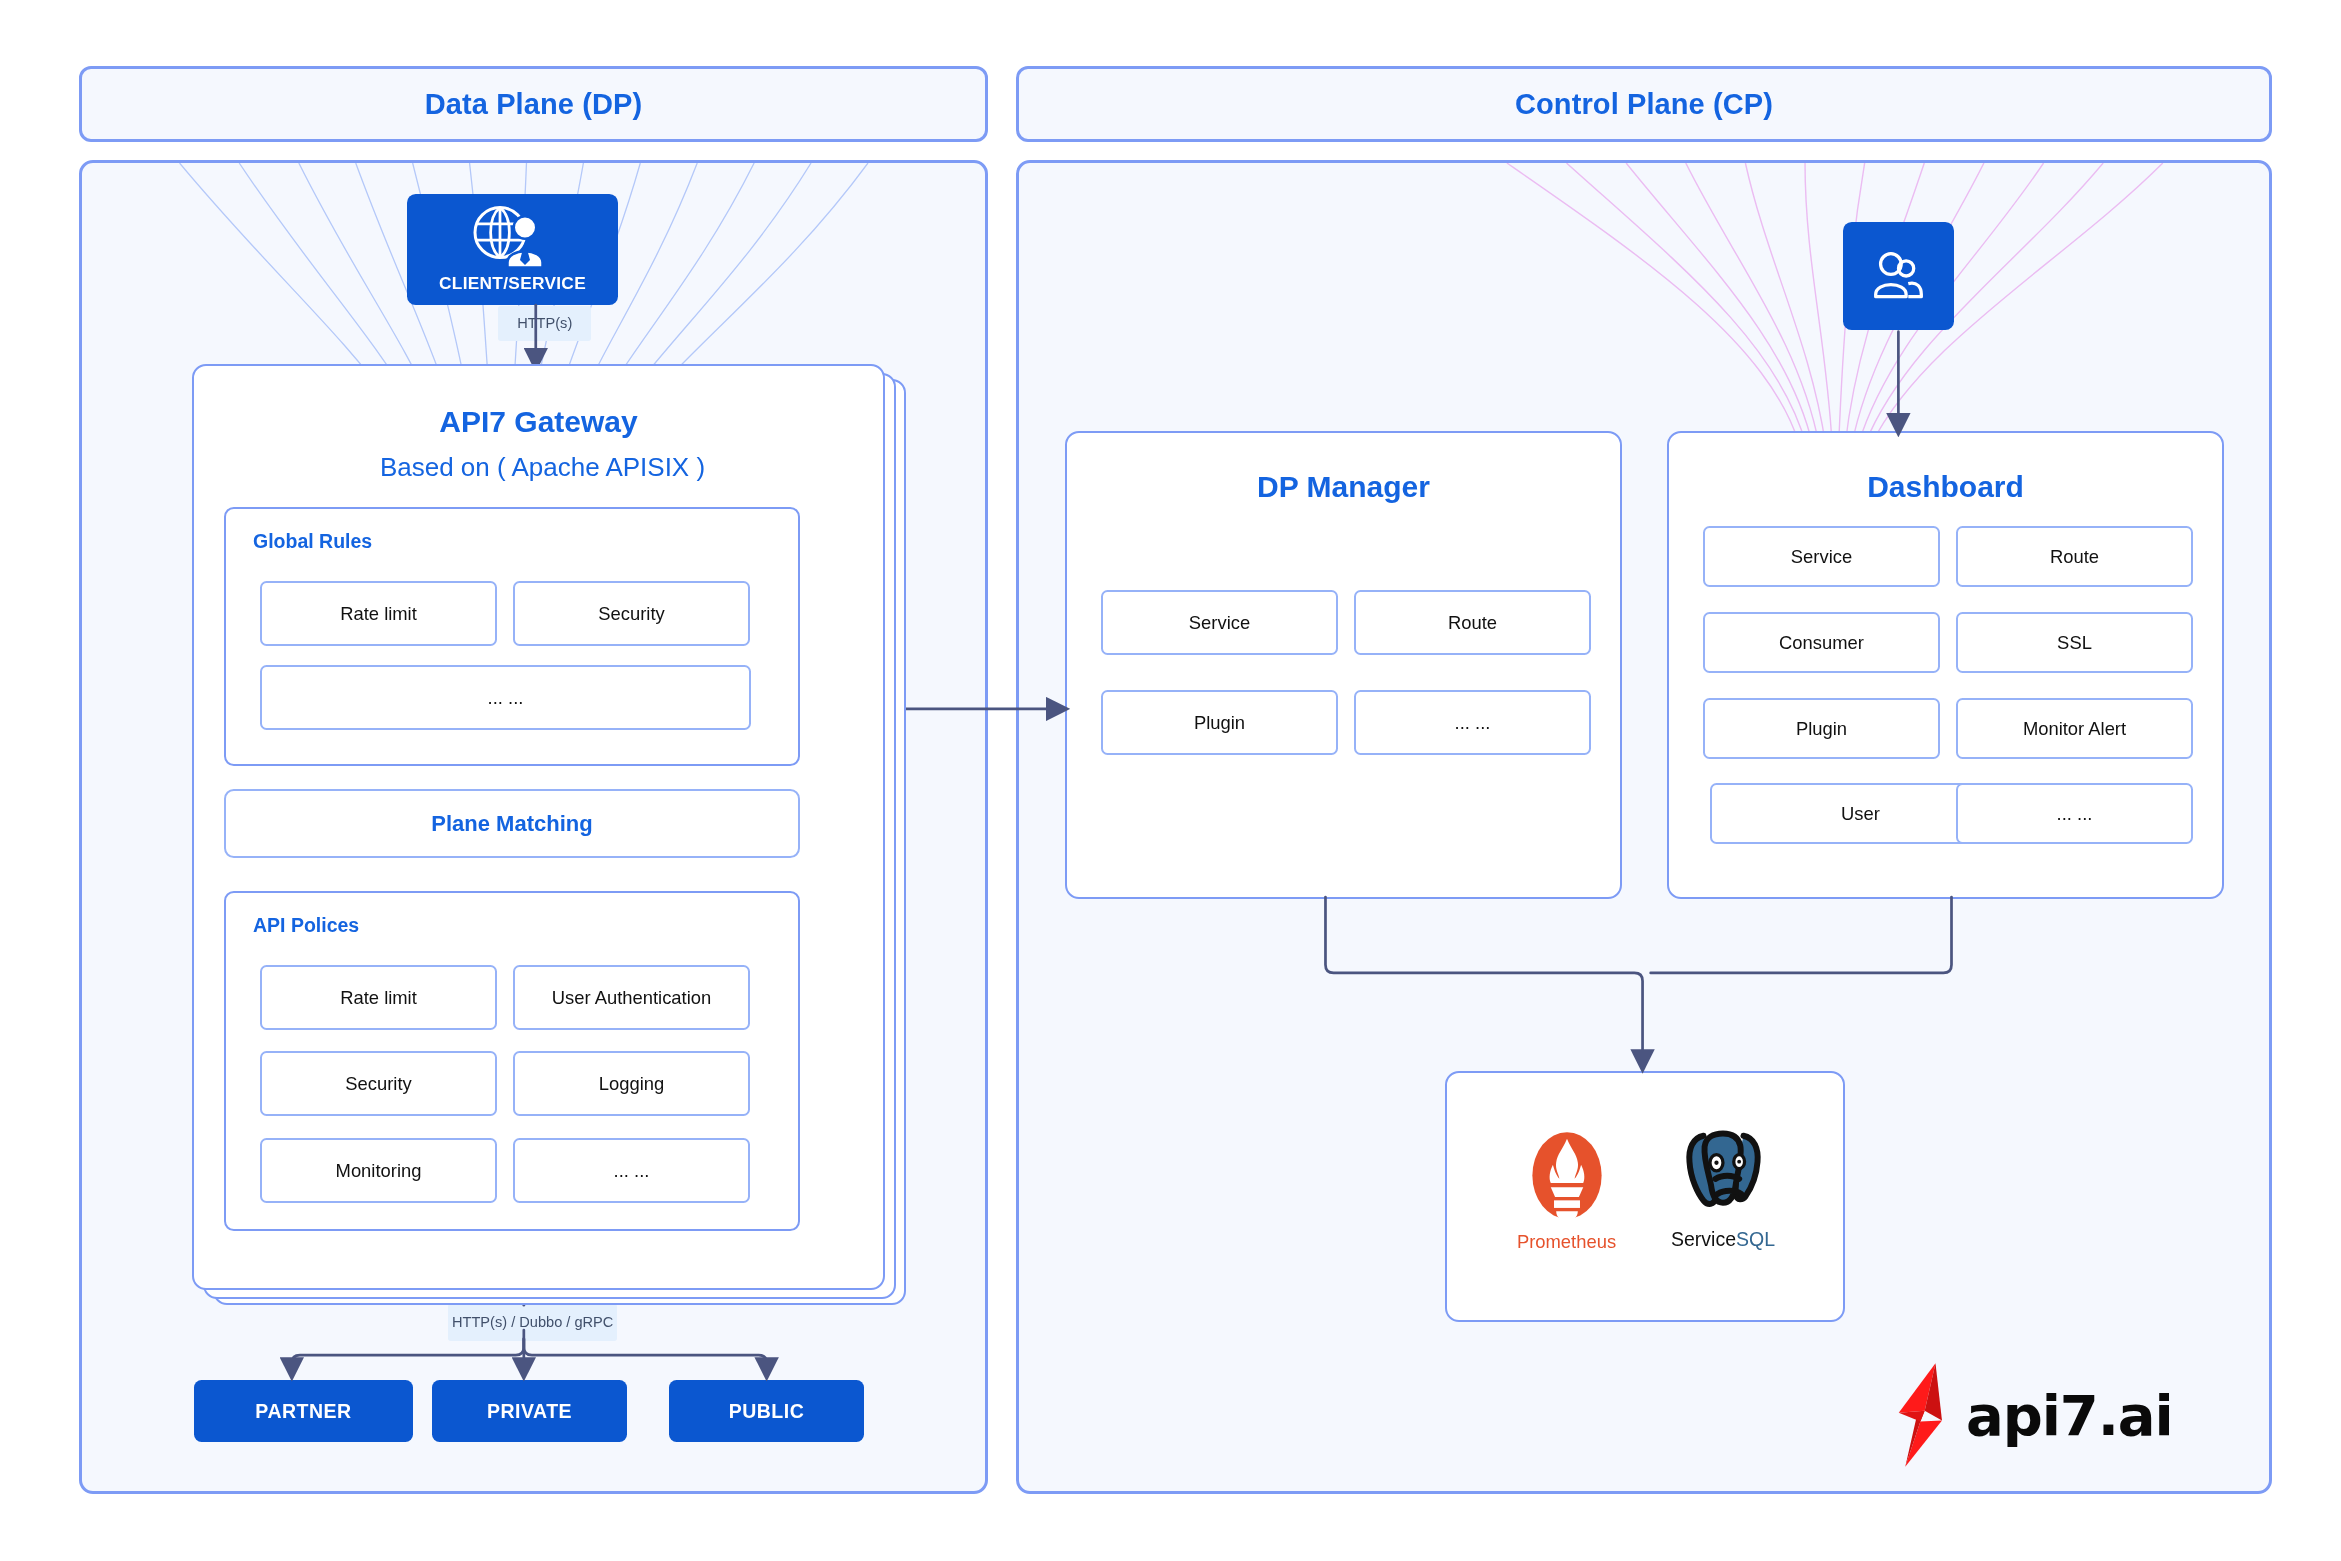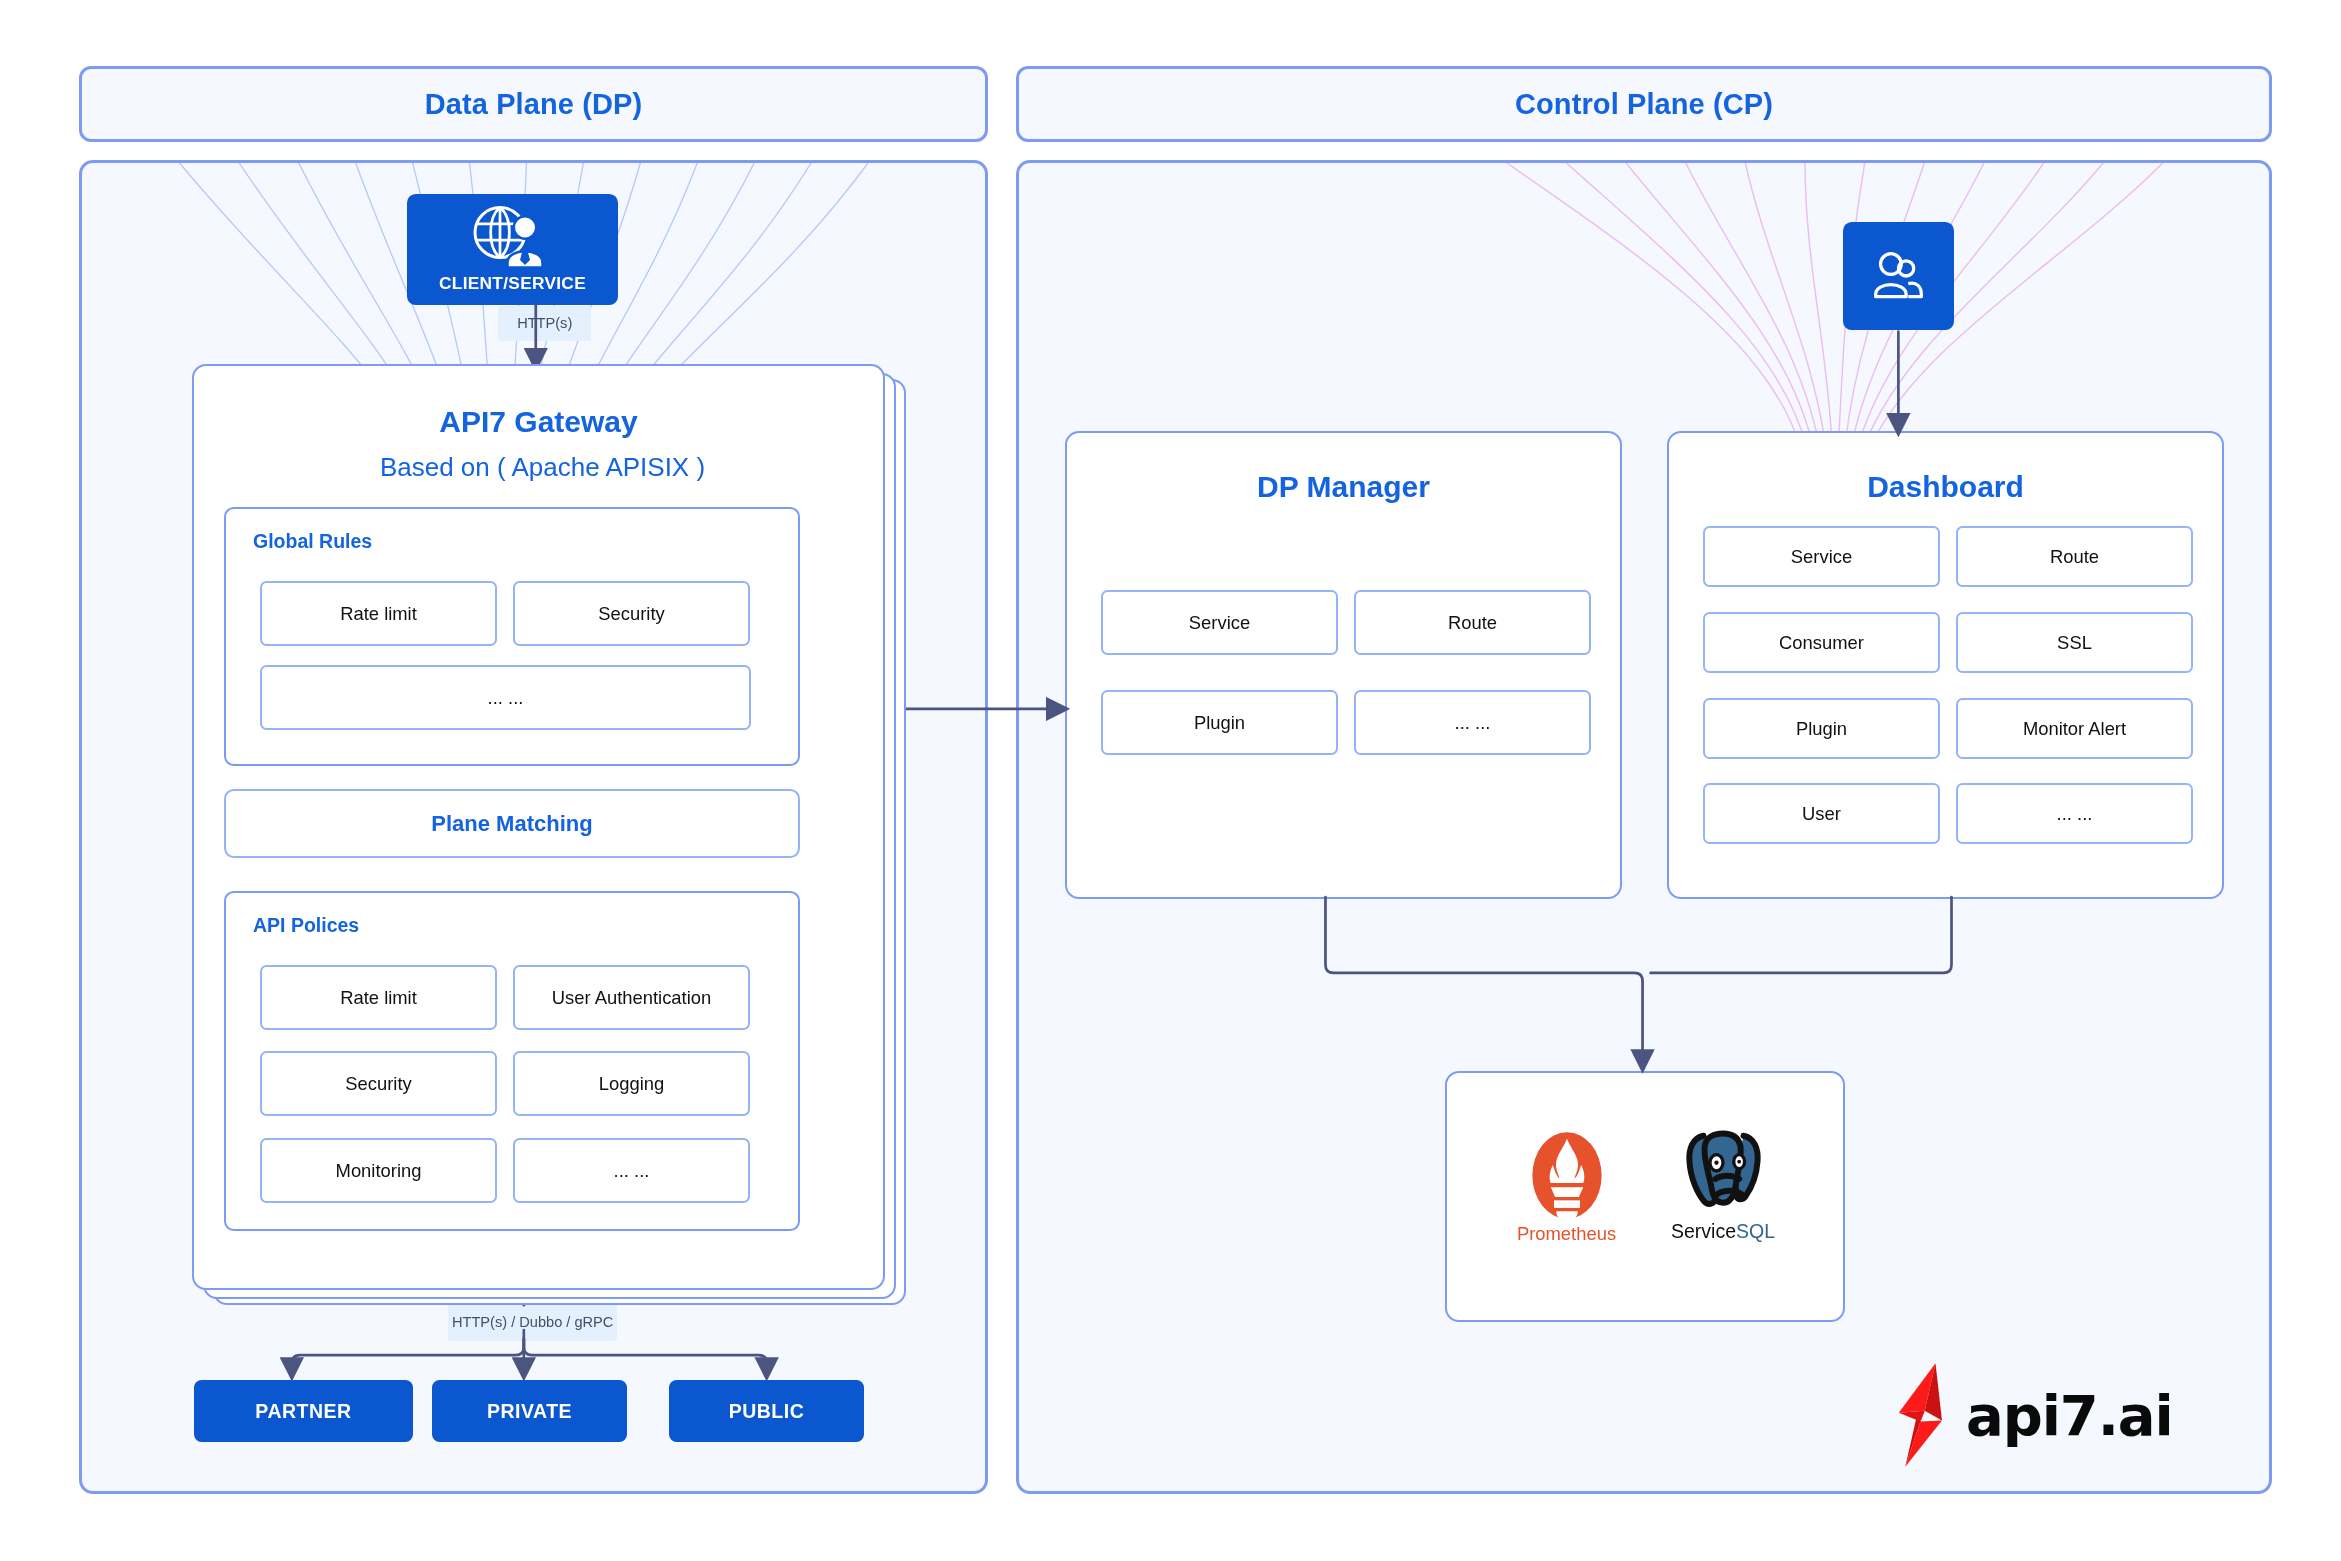--- a/index.html
+++ b/index.html
@@ -79,21 +79,21 @@
     display:flex;align-items:center;justify-content:center;
     font-size:18.4px;color:#111;
   }
   .item-box.accent{color:#1464e0;font-weight:bold;font-size:22px;}
 
   
   #connectors{position:absolute;inset:0;pointer-events:none;}
 
   
   .logo-wrap{position:absolute;display:flex;flex-direction:column;align-items:center;}
-  .logo-cap{font-size:18.4px;margin-top:1px;}
+  .logo-cap{font-size:18.4px;margin-top:9px;}
   .prom-cap{color:#e6522c;}
   .pg-cap{font-size:19.5px;}
   .pg-cap .b{color:#111;}
   .pg-cap .s{color:#336791;}
 
   .brand{position:absolute;display:flex;align-items:center;}
   .brand-text{
     font-family:"DejaVu Sans",sans-serif;
     font-weight:bold;font-size:56px;color:#0a0a0a;letter-spacing:-1.1px;
     margin-left:14px;
@@ -227,21 +227,21 @@
   </div>
 
   <div class="card" style="left:1667px;top:431px;width:553px;height:464px;">
     <div class="card-title" style="top:37px;font-size:30px;">Dashboard</div>
     <div class="item-box" style="left:34px;top:93px;width:233px;height:57px;">Service</div>
     <div class="item-box" style="left:287px;top:93px;width:233px;height:57px;">Route</div>
     <div class="item-box" style="left:34px;top:179px;width:233px;height:57px;">Consumer</div>
     <div class="item-box" style="left:287px;top:179px;width:233px;height:57px;">SSL</div>
     <div class="item-box" style="left:34px;top:265px;width:233px;height:57px;">Plugin</div>
     <div class="item-box" style="left:287px;top:265px;width:233px;height:57px;">Monitor Alert</div>
-    <div class="item-box" style="left:34px;top:350px;width:233px;height:57px;">User</div>
+    <div class="item-box" style="left:41px;top:350px;width:233px;height:57px;padding-left:32px;">User</div>
     <div class="item-box" style="left:287px;top:350px;width:233px;height:57px;">... ...</div>
   </div>
 
   <div class="card" style="left:1445px;top:1071px;width:396px;height:247px;">
     <div class="logo-wrap" style="left:60px;top:57px;width:119px;">
       <svg width="76" height="92" viewBox="0 0 70 85">
         <ellipse cx="35" cy="42" rx="32" ry="40" fill="#e6522c"></ellipse>
         <path d="M35 8 C 31 18 26 22 25 30 C 24 36 27 40 28 45 C 25 42 23 36 22 32 C 19 38 18 44 20 49 L 50 49 C 52 44 51 38 48 32 C 47 36 45 42 42 45 C 43 40 46 36 45 30 C 44 22 39 18 35 8 Z" fill="#ffffff"></path>
         <path d="M20 53 L 50 53 L 46 62 L 24 62 Z" fill="#ffffff"></path>
         <rect x="23" y="65" width="24" height="7" fill="#ffffff"></rect>

